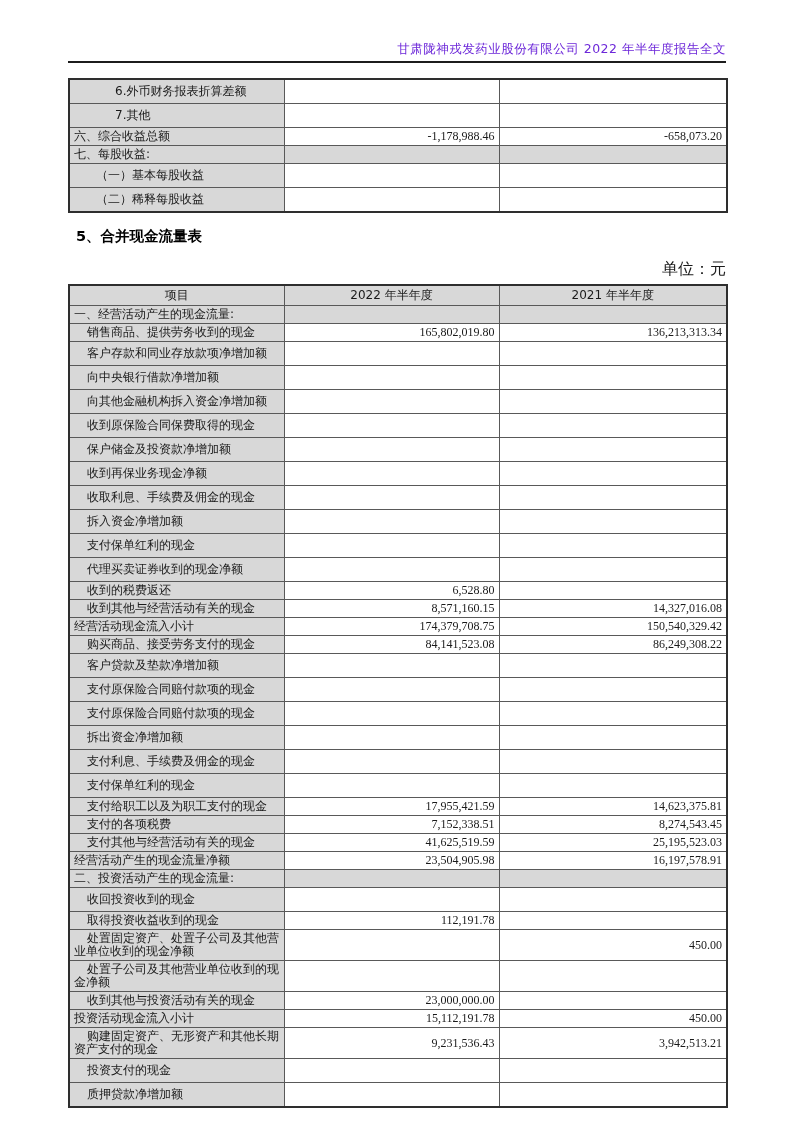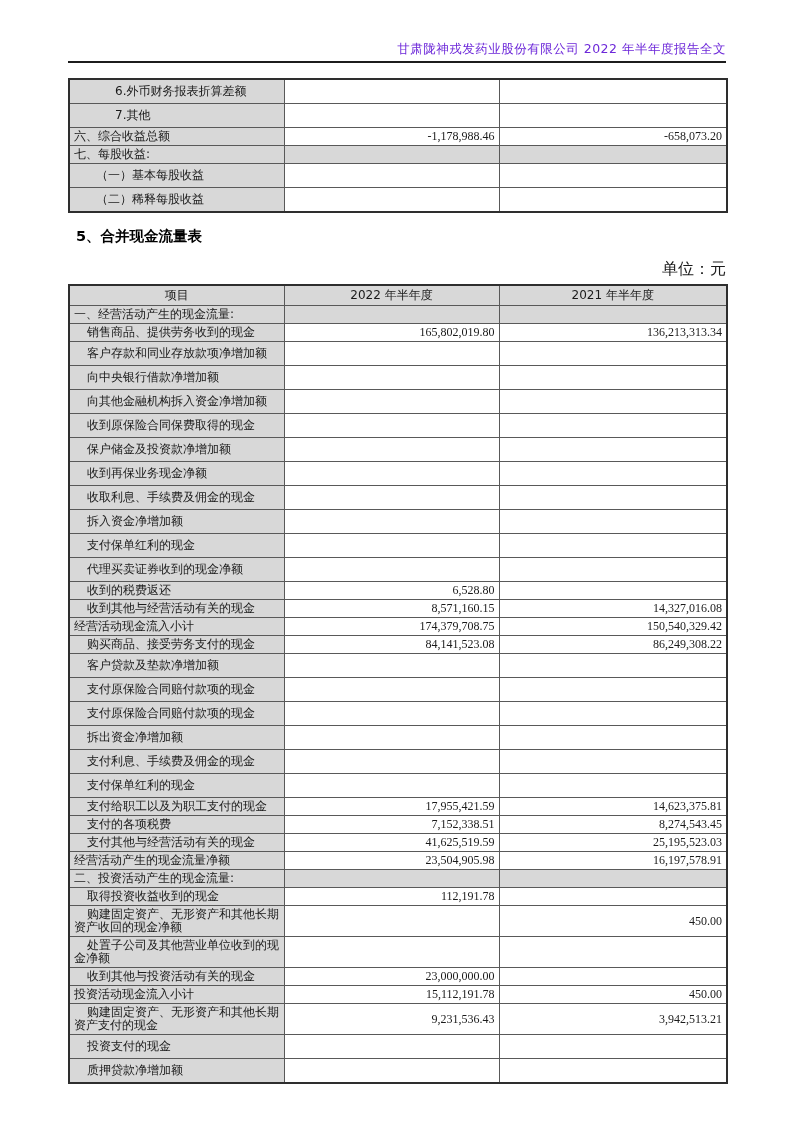--- a/index.html
+++ b/index.html
@@ -315,29 +315,34 @@
             <td class="c-val">23,504,905.98</td>
             <td class="c-val">16,197,578.91</td>
           </tr>
 
           <tr class="section">
             <td class="c-label">二、投资活动产生的现金流量:</td>
             <td class="c-val"></td>
             <td class="c-val"></td>
           </tr>
 
+          <tr class="empty">
+            <td class="c-label ind1">收回投资收到的现金</td>
+            <td class="c-val"></td>
+            <td class="c-val"></td>
+          </tr>
 
           <tr>
             <td class="c-label ind1">取得投资收益收到的现金</td>
             <td class="c-val">112,191.78</td>
             <td class="c-val"></td>
           </tr>
 
           <tr>
-            <td class="c-label ind1">购建固定资产、无形资产和其他长期资产收回的现金净额</td>
+            <td class="c-label ind1">处置固定资产、处置子公司及其他营业单位收到的现金净额</td>
             <td class="c-val"></td>
             <td class="c-val">450.00</td>
           </tr>
 
           <tr class="empty">
             <td class="c-label ind1">处置子公司及其他营业单位收到的现金净额</td>
             <td class="c-val"></td>
             <td class="c-val"></td>
           </tr>
 

